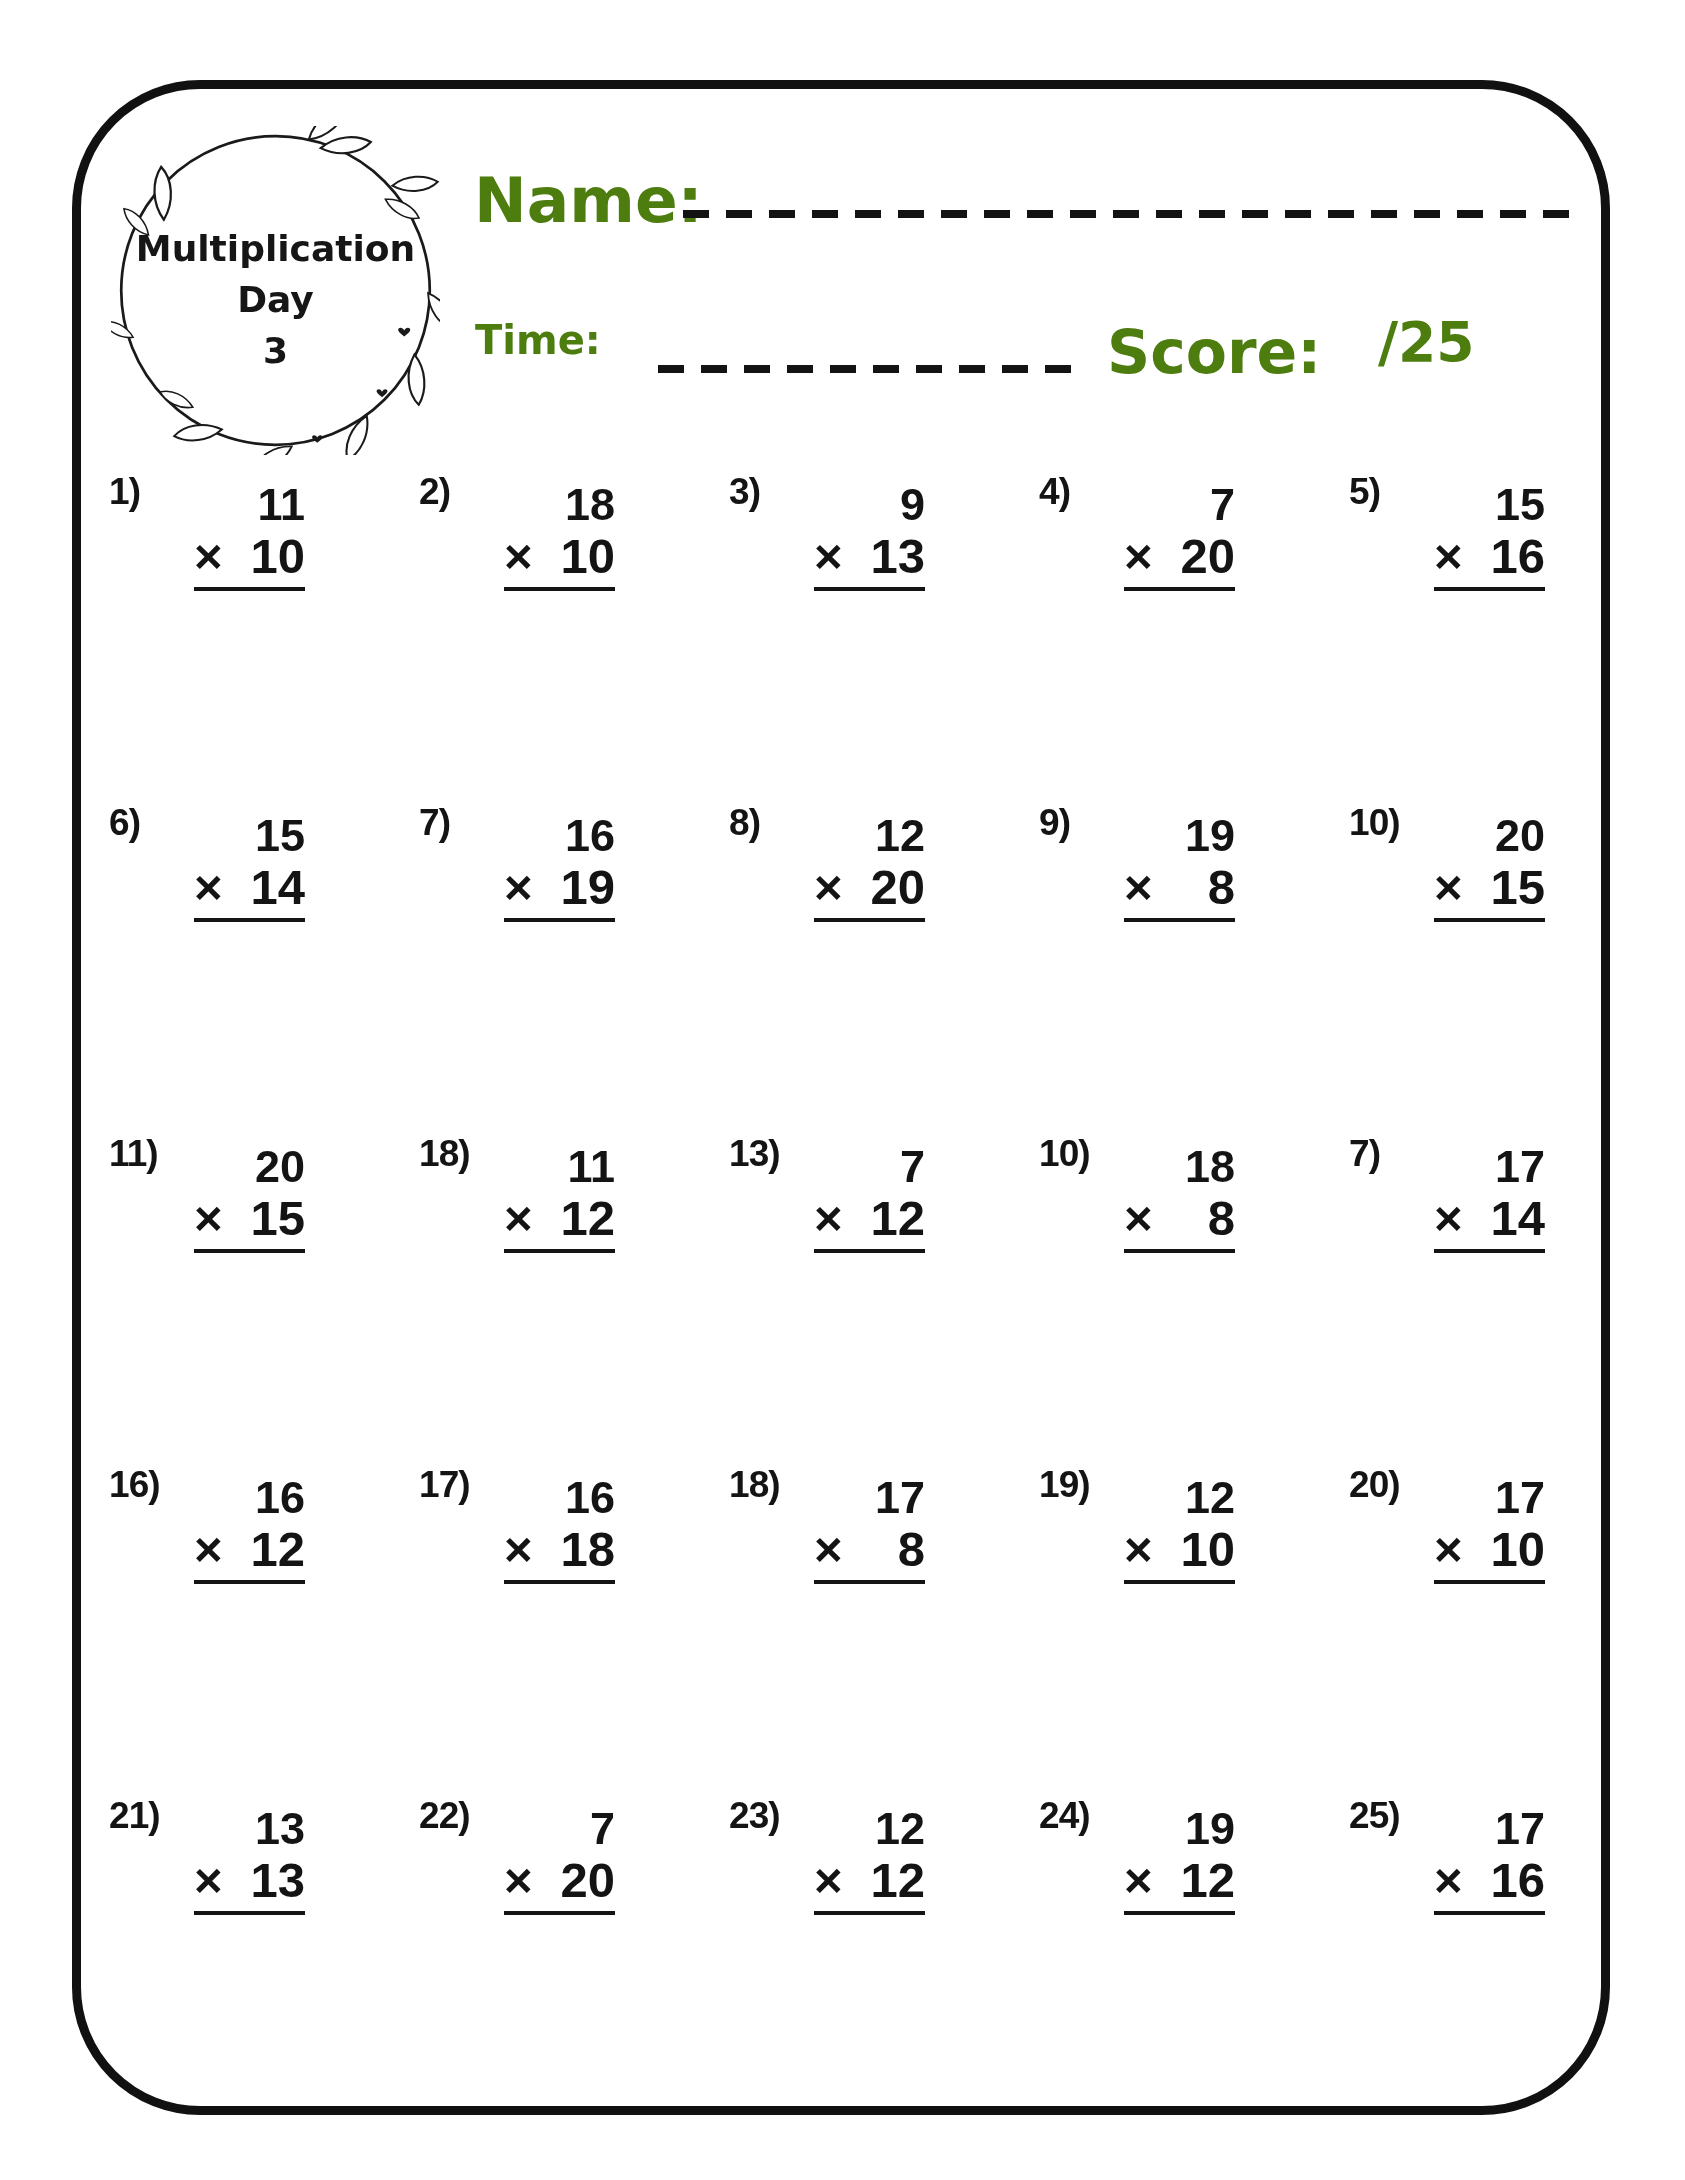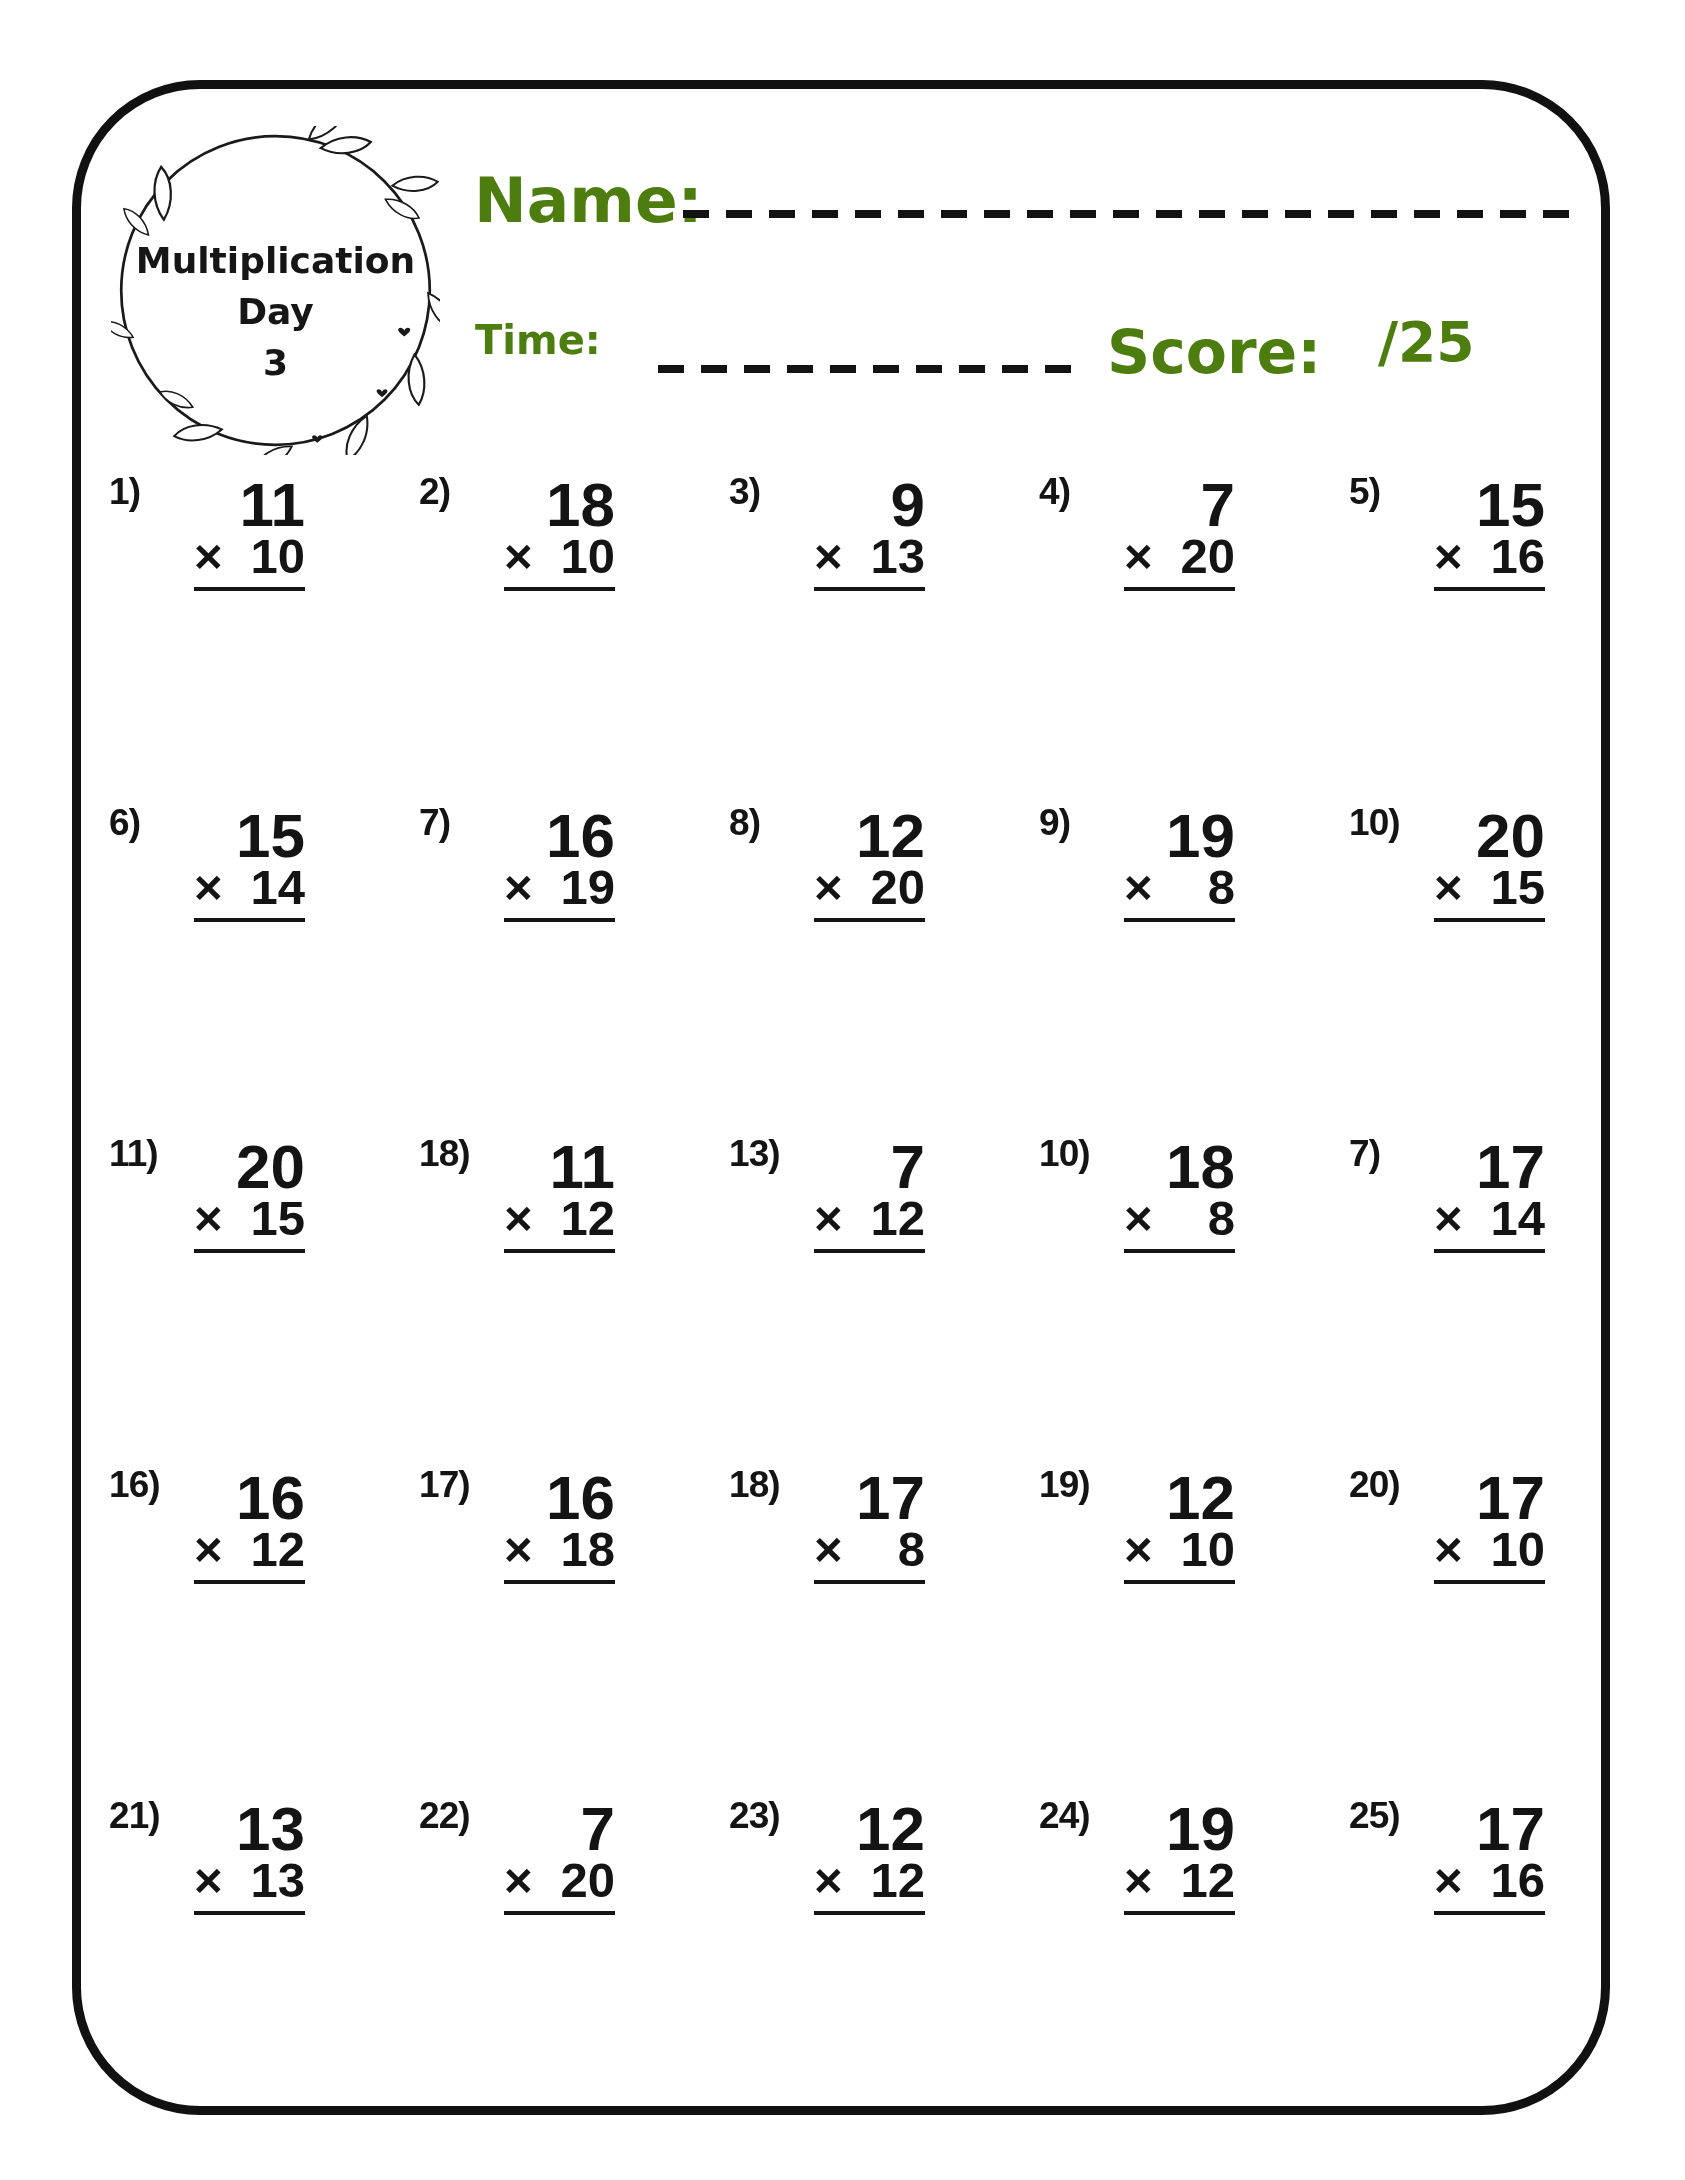--- a/index.html
+++ b/index.html
@@ -35,21 +35,21 @@
     left: 0;
     top: 220px;
     width: 329px;
     text-align: center;
     font-family: "DejaVu Sans", sans-serif;
     font-weight: 700;
     font-size: 36px;
     line-height: 51px;
     color: #161616;
   }
-  .logo-text { top: 16px; height: 329px; display: flex; flex-direction: column; justify-content: center; padding-top: 10.2px; box-sizing: border-box; }
+  .logo-text { top: 4px; height: 329px; display: flex; flex-direction: column; justify-content: center; padding-top: 10.2px; box-sizing: border-box; }
   
   .hdr-label {
     position: absolute;
     font-family: "DejaVu Sans", sans-serif;
     font-weight: 700;
     color: #4d7c0f;
     white-space: nowrap;
   }
   .name-label  { left: 474px; top: 164px; font-size: 63px; }
   .time-label  { left: 475px; top: 317px; font-size: 40px; }
@@ -84,21 +84,21 @@
     color: #141414;
   }
   .p-block {
     position: absolute;
     left: 85px;
     top: 0;
     width: 111px;
   }
   .p-top {
     margin-top: 15.3px;
-    font-size: 62px;
+    font-size: 45px;
     font-weight: 700;
     line-height: 44px;
     text-align: right;
     letter-spacing: 0px;
     color: #141414;
   }
   .p-bottom-row {
     margin-top: 6.8px;
     display: flex;
     justify-content: space-between;

